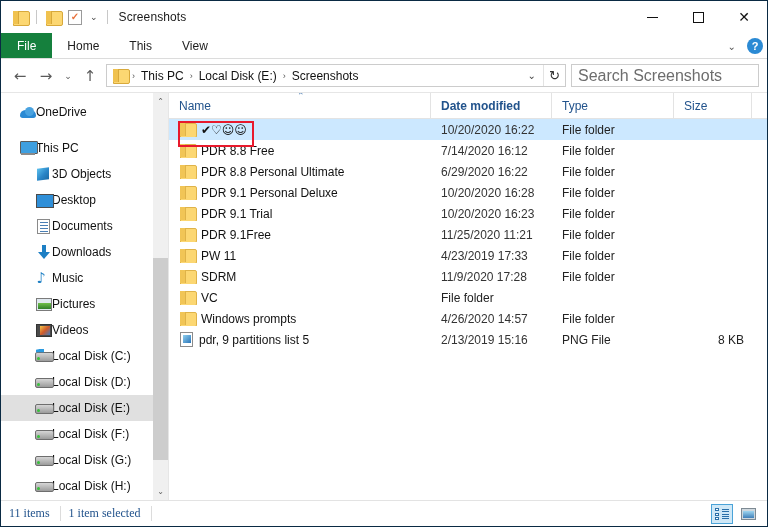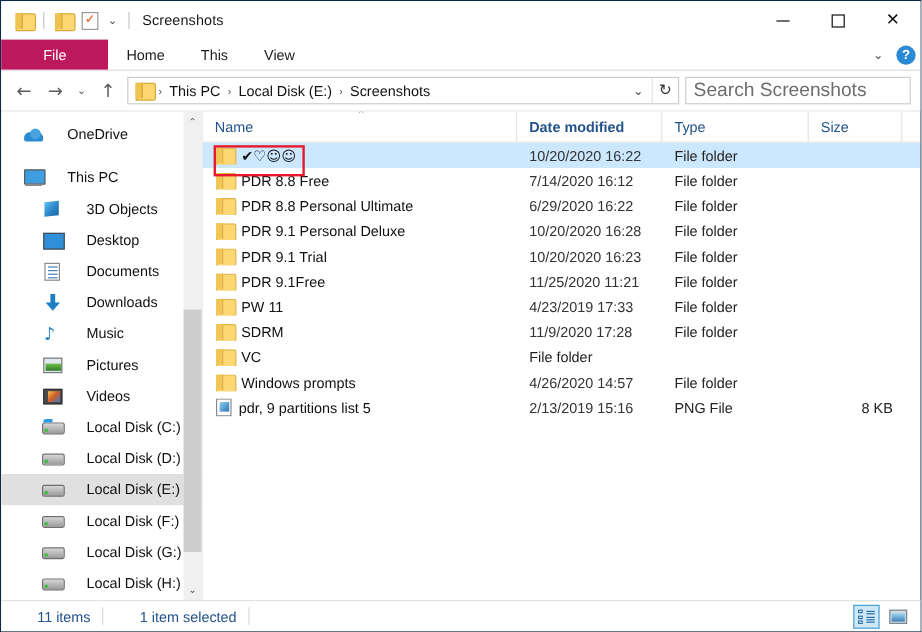--- a/index.html
+++ b/index.html
@@ -64,21 +64,21 @@
   
   .ribbon {
     height: 26px; min-height: 26px; background: #ffffff;
     display: flex; align-items: stretch; position: relative;
     border-bottom: 1px solid #dcdcdc;
   }
   .rtab {
     padding: 0 15px; display: flex; align-items: center;
     font-size: 12px; color: #1d1d1d;
   }
-  .rtab.file { background: #be185d; color: #ffffff; padding: 0 35px; }
+  .rtab.file { background: #15803d; color: #ffffff; padding: 0 16px; }
   .ribbon-right {
     position: absolute; right: 4px; top: 0; height: 26px;
     display: flex; align-items: center; gap: 6px;
   }
   .rr-caret { font-size: 10px; color: #555; padding: 2px 5px; }
   .help-ico {
     width: 16px; height: 16px; border-radius: 50%; background: #2b8ad4;
     color: #fff; font-size: 11px; font-weight: bold; text-align: center; line-height: 16px;
   }
 
@@ -126,21 +126,21 @@
   }
 
   
   .sidebar {
     width: 168px; min-width: 168px; background: #ffffff;
     position: relative; overflow: hidden;
     border-right: 1px solid #e6e6e6;
   }
   .side-list { padding-top: 6px; }
   .side-item {
-    height: 26px; display: flex; align-items: center; gap: 20px;
+    height: 26px; display: flex; align-items: center; gap: 0;
     padding-left: 18px; font-size: 12px; color: #111;
     white-space: nowrap;
   }
   .side-item.indent { padding-left: 34px; }
   .side-item.selected { background: #e0e0e0; }
   .side-gap { height: 10px; }
   .si-ico { width: 17px; height: 16px; display: flex; align-items: center; justify-content: center; flex-shrink: 0; }
 
   
   .ic-cloud { width: 16px; height: 11px; position: relative; }
@@ -286,22 +286,22 @@
     position: absolute; border: 2px solid #e8192c; pointer-events: none;
     left: 177px; top: 120px; width: 76px; height: 26px; z-index: 40;
   }
 
   
   .statusbar {
     height: 26px; min-height: 26px; border-top: 1px solid #e3e3e3;
     display: flex; align-items: center; background: #ffffff; position: relative;
   }
   .status-text {
-    font-size: 12px; color: #22538c; padding-left: 30px; padding-right: 10px;
-    border-right: 1px solid #dcdcdc; height: 15px; display: flex; align-items: center;
+    font-size: 12px; color: #22538c; padding-left: 8px; padding-right: 10px;
+    border-right: 1px solid #dcdcdc; height: 15px; display: flex; align-items: center; font-family: Liberation Serif, serif;
   }
   .status-text.second { border-right: 1px solid #dcdcdc; }
   .viewbtns {
     position: absolute; right: 8px; top: 0; height: 26px; display: flex; align-items: center; gap: 4px;
   }
   .vbtn {
     width: 22px; height: 20px; display: flex; align-items: center; justify-content: center;
     border: 1px solid transparent;
   }
   .vbtn.active { background: #cfe8f7; border-color: #4aa3d8; }

